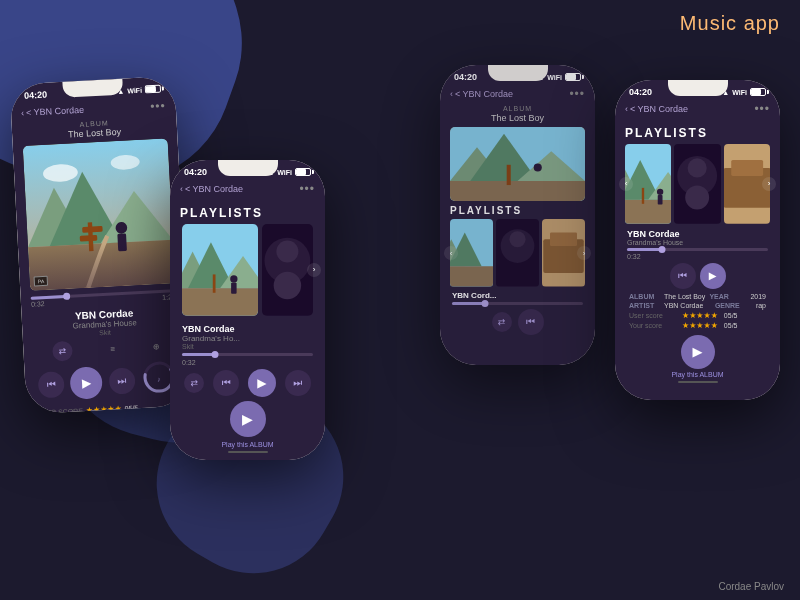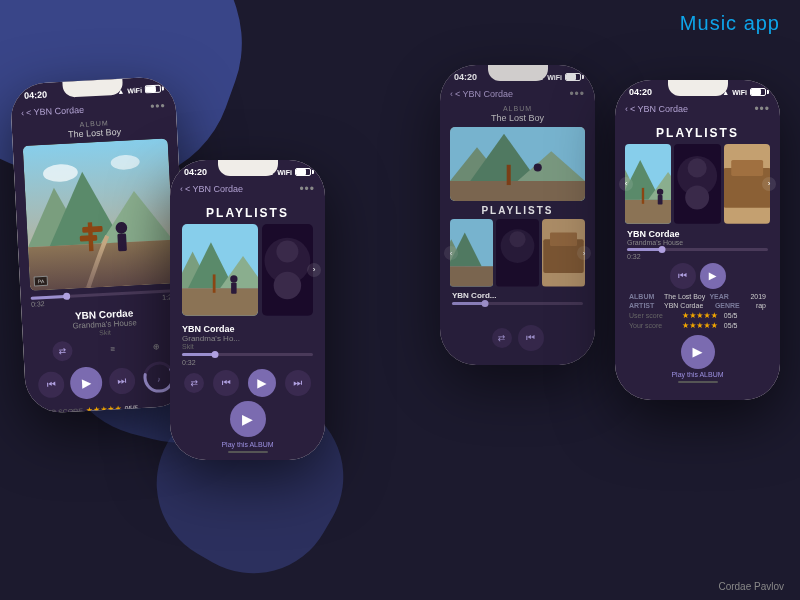--- a/index.html
+++ b/index.html
@@ -9,21 +9,21 @@
       background: #1a1a2e;
       overflow: hidden;
       font-family: 'Segoe UI', Arial, sans-serif;
       position: relative;
     }
 
     
     .app-title {
       position: absolute;
       top: 12px; right: 20px;
-      color: #0ea5e9;
+      color: #fdba74;
       font-size: 20px;
       font-weight: 300;
       letter-spacing: 1px;
     }
 
     
     .credit {
       position: absolute;
       bottom: 8px; right: 16px;
       color: #888;
@@ -275,21 +275,21 @@
 
     
     .phone-4 {
       width: 165px; height: 320px;
       right: 20px; top: 80px;
       z-index: 4;
     }
 
     
     .playlists-title {
-      text-align: center;
+      text-align: left;
       font-size: 12px;
       font-weight: 700;
       color: white;
       letter-spacing: 2px;
       margin: 6px 0 4px;
     }
     .playlist-carousel {
       display: flex;
       gap: 4px;
       padding: 0 2px;
@@ -638,21 +638,21 @@
         <div style="flex:1;padding-bottom:50%;position:relative;border-radius:4px;overflow:hidden;">
           <svg style="position:absolute;inset:0;width:100%;height:100%;" viewBox="0 0 100 100" preserveAspectRatio="xMidYMid slice">
             <rect width="100" height="100" fill="#c4a070"></rect>
             <rect x="20" y="30" width="60" height="50" fill="#8b6035" rx="3"></rect>
             <rect x="30" y="20" width="40" height="20" fill="#a07040" rx="2"></rect>
           </svg>
         </div>
         <div class="carousel-arrow">›</div>
       </div>
 
-      <div style="padding:0 2px;margin-bottom:20px;">
+      <div style="padding:0 2px;margin-bottom:4px;">
         <div style="font-size:8px;font-weight:600;color:white;">YBN Cord...</div>
         <div class="progress-bar" style="margin:2px 0;">
           <div class="progress-fill" style="width:25%;"></div>
           <div class="progress-dot" style="left:25%;"></div>
         </div>
       </div>
 
       <div style="display:flex;align-items:center;gap:6px;justify-content:center;margin:2px 0;">
         <div class="ctrl-btn">
             <span>⇄</span>

